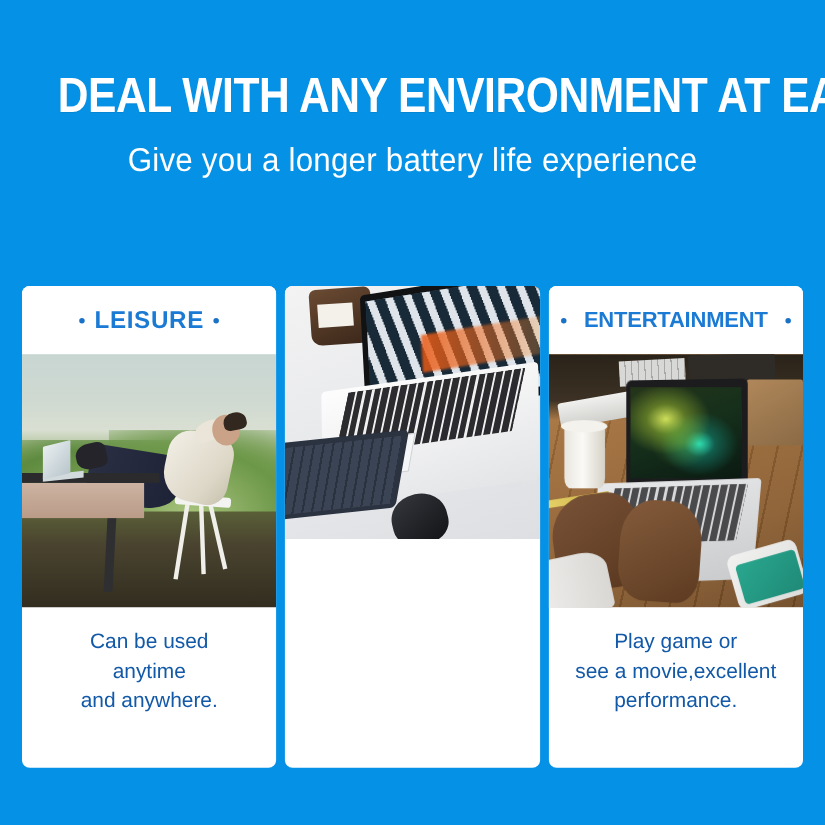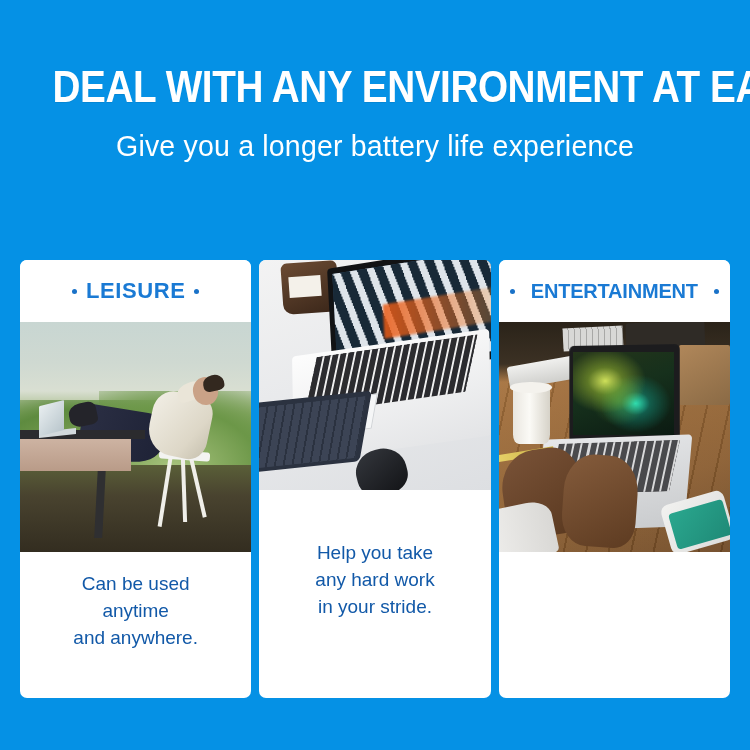--- a/index.html
+++ b/index.html
@@ -554,23 +554,20 @@
           <div class="lap-screen"></div>
           <div class="lap-screen-glow"></div>
         </div>
         <div class="lap-body"></div>
         <div class="lap-keys"></div>
         <div class="lap-pad"></div>
         <div class="kbd"></div>
         <div class="kbd-keys"></div>
         <div class="mouse"></div>
       </div>
-      <div class="caption">Help you take
-any hard work
-in your stride.</div>
     </div>
 
     <div class="card entertainment">
       <div class="card-header">
         <span class="dot"></span>
         <span class="card-title">ENTERTAINMENT</span>
         <span class="dot"></span>
       </div>
       <div class="photo ph-ent">
         <div class="wood-lines"></div>
@@ -585,16 +582,19 @@
         <div class="lap-keys"></div>
         <div class="cup"></div>
         <div class="cup-lid"></div>
         <div class="pencil"></div>
         <div class="hand-left"></div>
         <div class="hand-right"></div>
         <div class="sleeve"></div>
         <div class="phone"></div>
         <div class="phone-screen"></div>
       </div>
+      <div class="caption">Play game or
+see a movie,excellent
+performance.</div>
     </div>
 
   </div>
 </div>
 
 </body></html>

